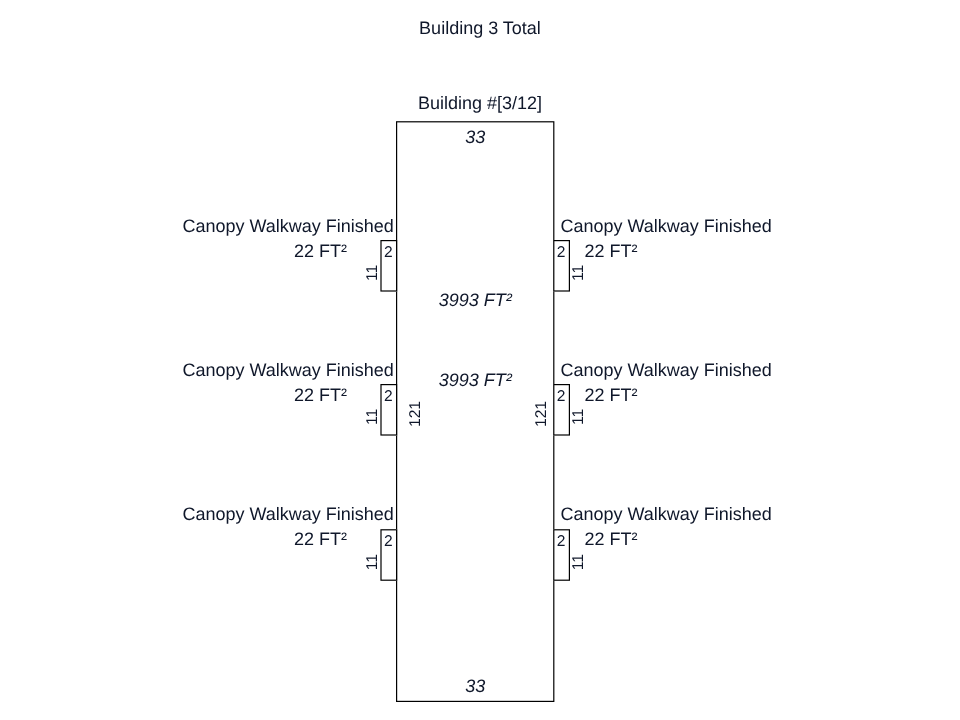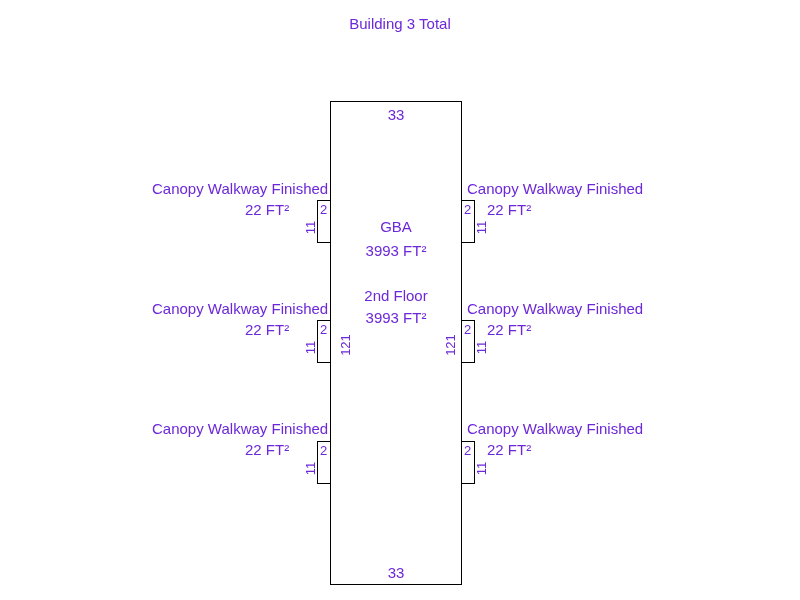--- a/index.html
+++ b/index.html
@@ -1,43 +1,42 @@
 <!DOCTYPE html>
 <html><head>
 <meta charset="utf-8">
 <style>
   html,body { margin:0; padding:0; background:#ffffff; }
   .canvas {
     position:relative; width:800px; height:600px; background:#ffffff;
-    font-family:"Liberation Sans", sans-serif; color:#6d28d9; overflow:hidden;
+    font-family:"Liberation Sans", sans-serif; color:#0f172a; overflow:hidden;
   }
   .txt { position:absolute; font-size:15px; line-height:15px; white-space:nowrap; }
   .dim { position:absolute; font-size:13px; line-height:13px; white-space:nowrap; }
   .rect { position:absolute; border:1px solid #000000; background:#ffffff; box-sizing:border-box; }
   .vert { transform:rotate(-90deg); transform-origin:center center; text-align:center; }
-  .ctr { text-align:center; }
+  .ctr { text-align:center;font-style:italic; }
   .header-line { position:absolute; left:0; width:800px; text-align:center; font-size:15px; line-height:15px; }
 </style>
 </head>
 <body>
 
 <div class="canvas">
 
   <div class="header-line" style="top:16px">Building 3 Total</div>
+  <div class="header-line" style="top:79px">Building #[3/12]</div>
 
   <div class="rect" style="left:330px;top:101px;width:132px;height:484px"></div>
 
   <div class="txt ctr" style="left:330px;top:107px;width:132px">33</div>
   <div class="txt ctr" style="left:330px;top:565px;width:132px">33</div>
   <div class="dim vert" style="left:331px;top:338px;width:30px;height:14px">121</div>
   <div class="dim vert" style="left:436px;top:338px;width:30px;height:14px">121</div>
 
-  <div class="txt ctr" style="left:330px;top:219px;width:132px">GBA</div>
   <div class="txt ctr" style="left:330px;top:243px;width:132px">3993 FT²</div>
-  <div class="txt ctr" style="left:330px;top:288px;width:132px">2nd Floor</div>
   <div class="txt ctr" style="left:330px;top:310px;width:132px">3993 FT²</div>
 
   <div class="rect" style="left:317px;top:200px;width:14px;height:43px"></div>
   <div class="txt" style="left:152px;top:181px">Canopy Walkway Finished</div>
   <div class="txt" style="left:245px;top:202px">22 FT²</div>
   <div class="dim" style="left:320px;top:203px">2</div>
   <div class="dim vert" style="left:300px;top:221px;width:20px;height:13px">11</div>
 
   <div class="rect" style="left:461px;top:200px;width:14px;height:43px"></div>
   <div class="txt" style="left:467px;top:181px">Canopy Walkway Finished</div>

